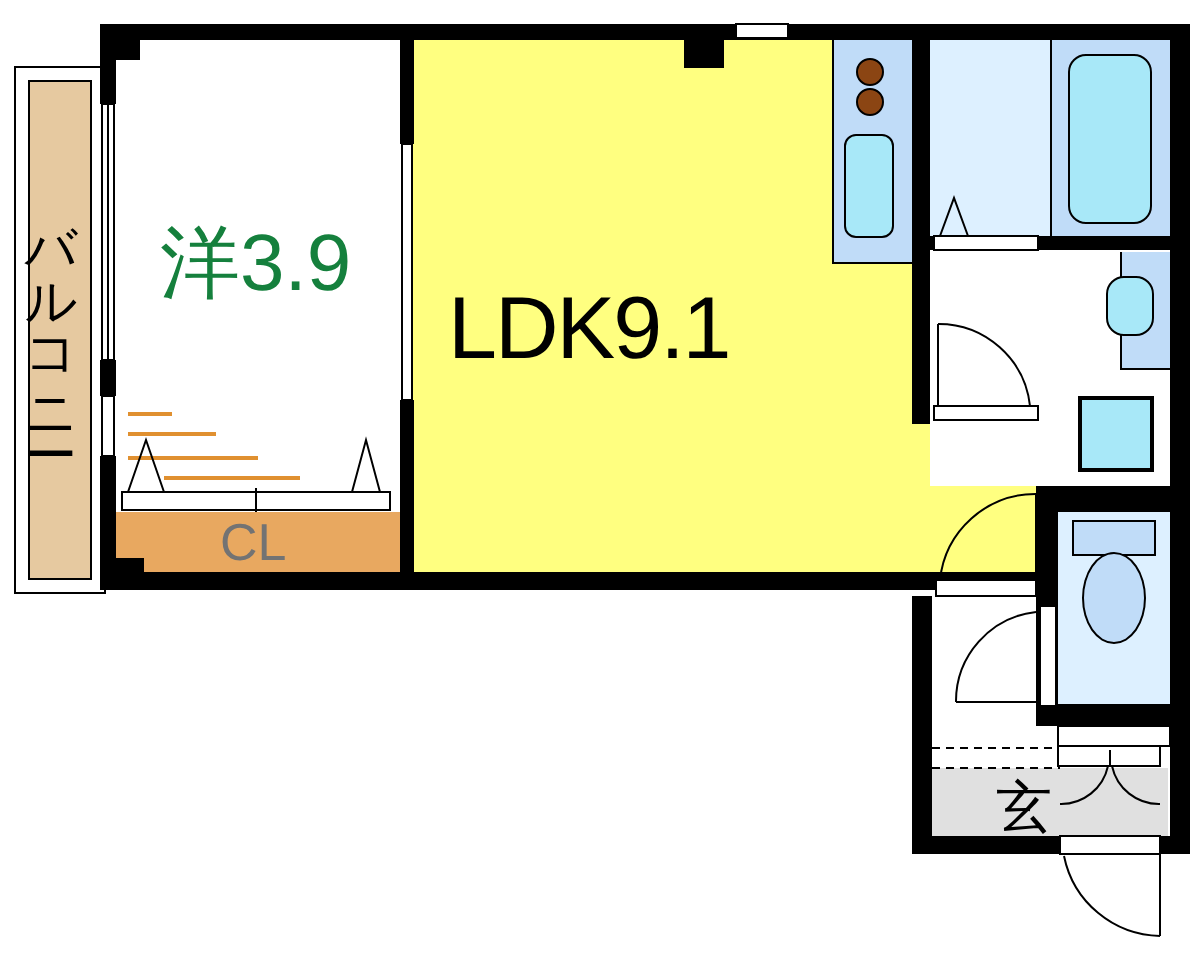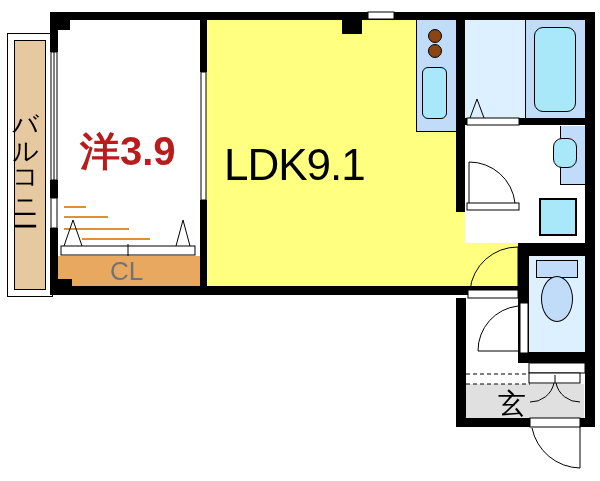--- a/index.html
+++ b/index.html
@@ -11,21 +11,21 @@
 </style>
 </head>
 <body>
 
 <div class="abs" style="left:7px;top:33px;width:44px;height:262px;border:1px solid #000;background:#fff;">
   <div class="abs" style="left:6px;top:6px;width:30px;height:248px;background:#e6c9a0;border:1px solid #000;"></div>
 </div>
 <div class="lbl" style="left:14px;top:95px;width:28px;font-size:26px;line-height:33px;writing-mode:vertical-rl;color:#000;">バルコニー</div>
 
 <div class="abs" style="left:58px;top:18px;width:142px;height:238px;background:#fff;"></div>
-<div class="lbl" style="left:80px;top:124px;font-size:40px;color:#b91c1c;font-weight:bold;">洋3.9</div>
+<div class="lbl" style="left:80px;top:104px;font-size:40px;color:#15803d;">洋3.9</div>
 
 <div class="abs" style="left:58px;top:256px;width:142px;height:30px;background:#e8a860;"></div>
 <div class="lbl" style="left:110px;top:256px;font-size:26px;line-height:30px;color:#737373;">CL</div>
 
 <div class="abs" style="left:206px;top:18px;width:252px;height:272px;background:#ffff80;"></div>
 <div class="abs" style="left:458px;top:210px;width:60px;height:80px;background:#ffff80;"></div>
 <div class="lbl" style="left:224px;top:140px;font-size:44px;color:#000;letter-spacing:-1px;">LDK9.1</div>
 
 <div class="abs" style="left:416px;top:19px;width:40px;height:112px;background:#c0dcf8;border-left:1px solid #000;border-bottom:1px solid #000;"></div>
 <div class="abs" style="left:428px;top:29px;width:12px;height:12px;border-radius:50%;background:#8b4513;border:1px solid #000;"></div>

